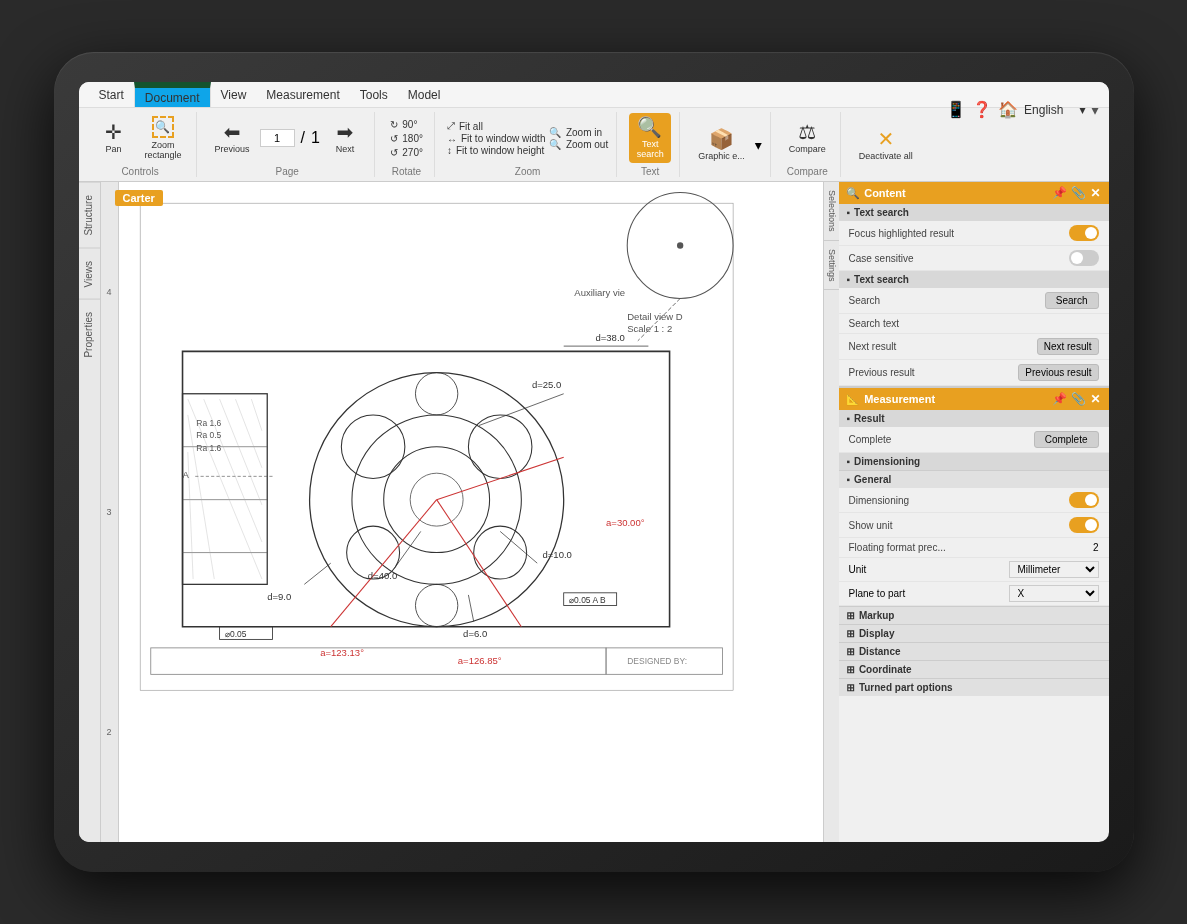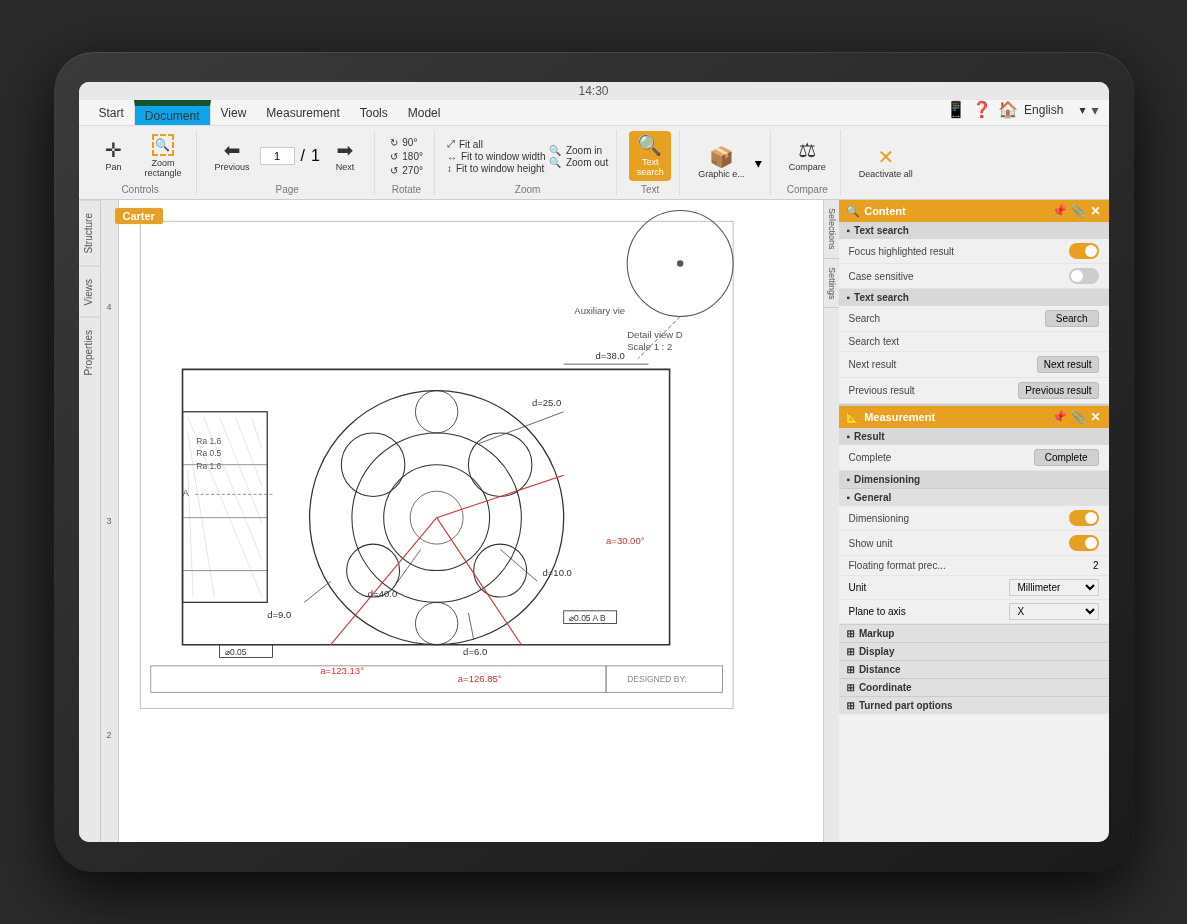--- a/index.html
+++ b/index.html
@@ -454,23 +454,20 @@
       align-items: center; 
       justify-content: center;
     }
   </style>
 </head>
 <body>
 
 <div class="tablet-outer">
   <div class="tablet-screen">
 
-    <div class="status-bar">
-      <span>14:30</span>
-    </div>
 
     <div class="top-controls">
       <span style="font-size:16px; color:#555;">📱</span>
       <span style="font-size:16px; color:#555;">❓</span>
       <span style="font-size:16px; color:#555;">🏠</span>
       <button class="lang-btn">
         <span>English</span>
         <span>▾</span>
       </button>
       <span style="font-size:14px; color:#555;">▾</span>
@@ -834,21 +831,21 @@
             <div style="display: flex; align-items: center; gap: 2px;">
               <select class="dropdown-select">
                 <option>Millimeter</option>
                 <option>Inch</option>
                 <option>Centimeter</option>
               </select>
             </div>
           </div>
 
           <div class="dropdown-row">
-            <span class="row-label">Plane to axis</span>
+            <span class="row-label">Plane to part</span>
             <div style="display: flex; align-items: center; gap: 2px;">
               <select class="dropdown-select">
                 <option>X</option>
                 <option>Y</option>
                 <option>Z</option>
               </select>
             </div>
           </div>
 
           <div class="collapsible-header">

